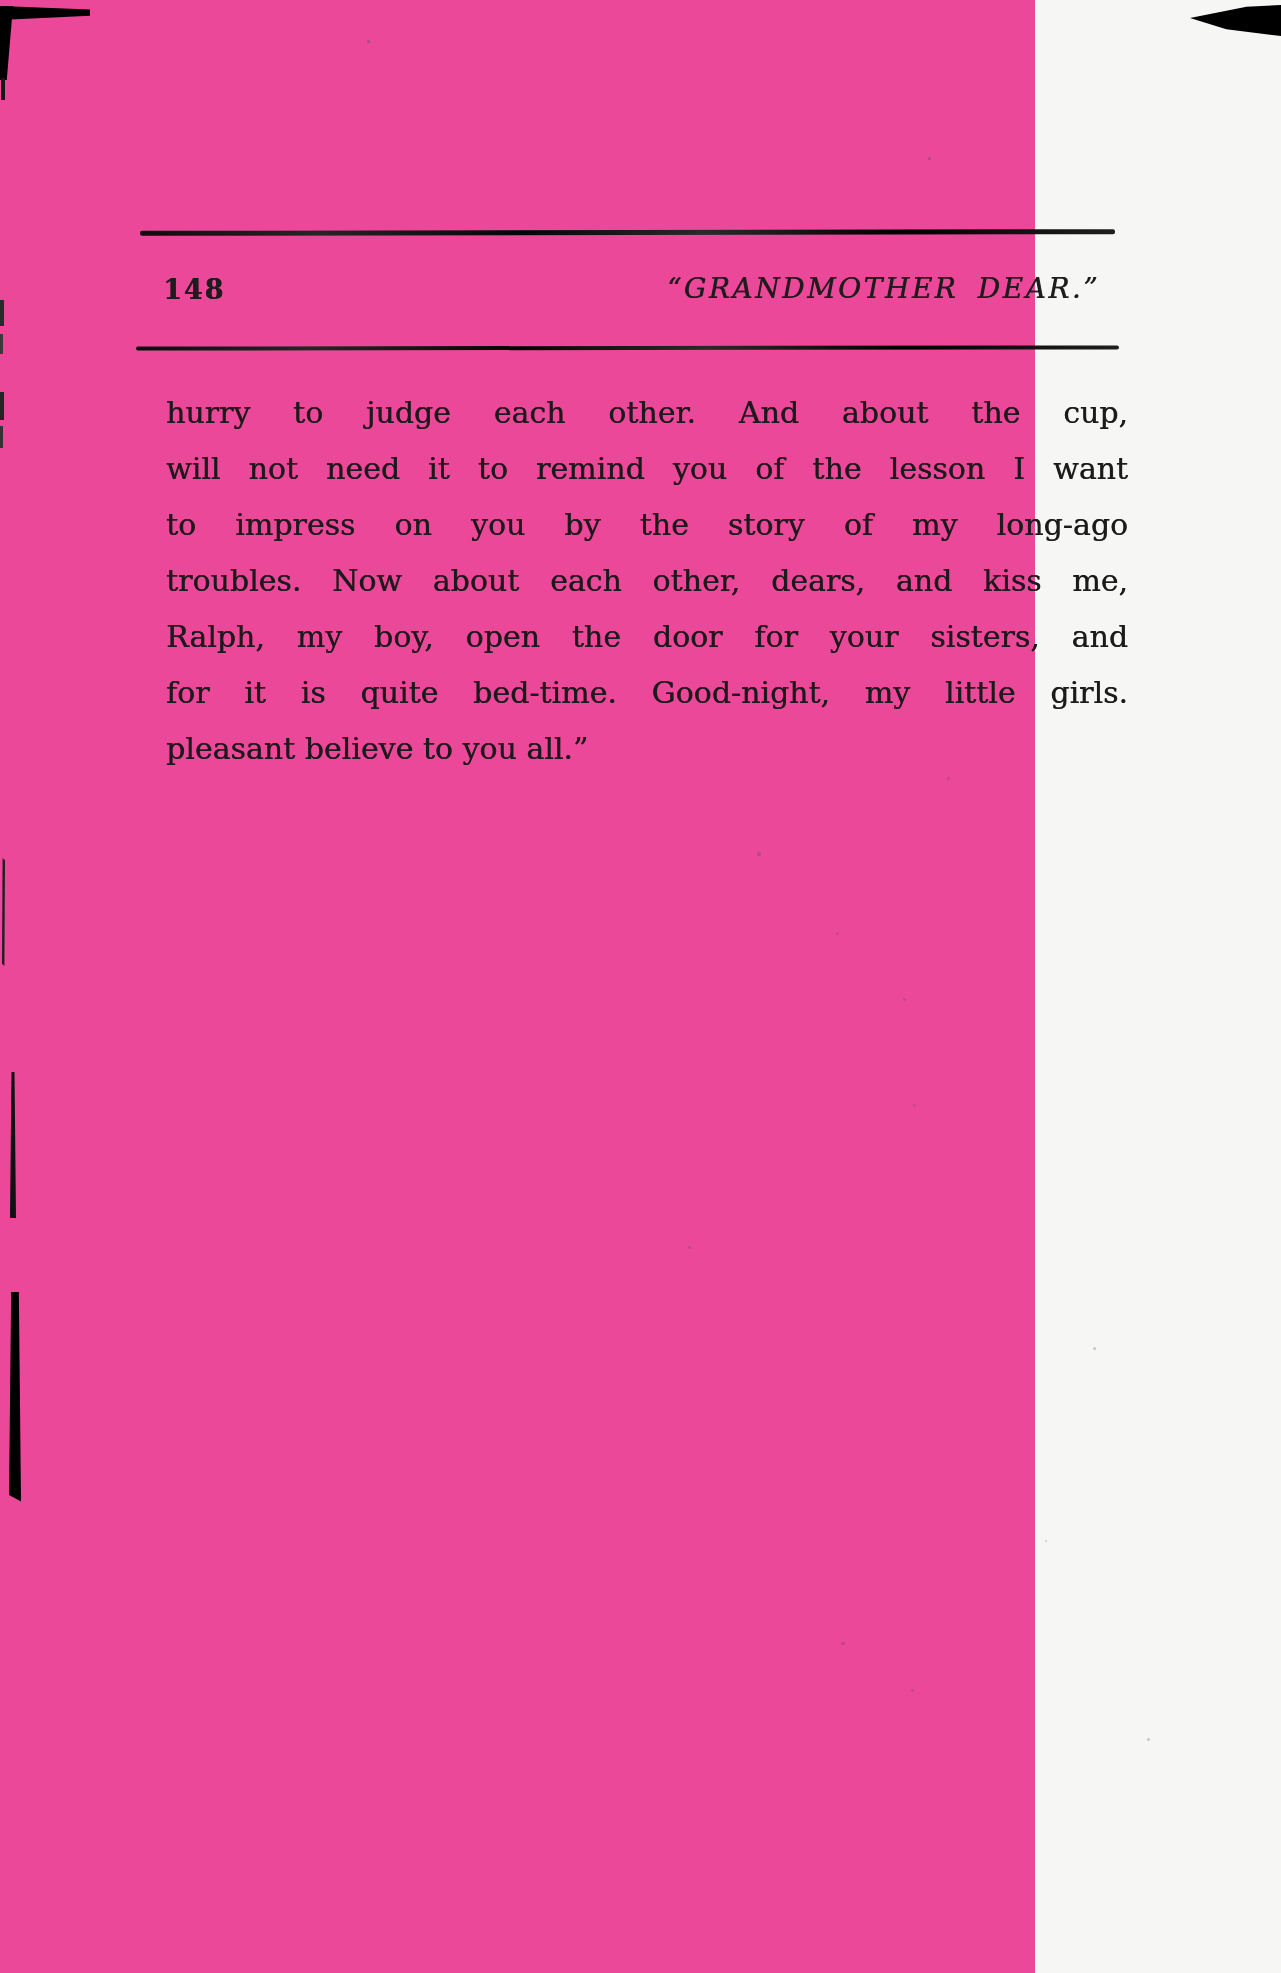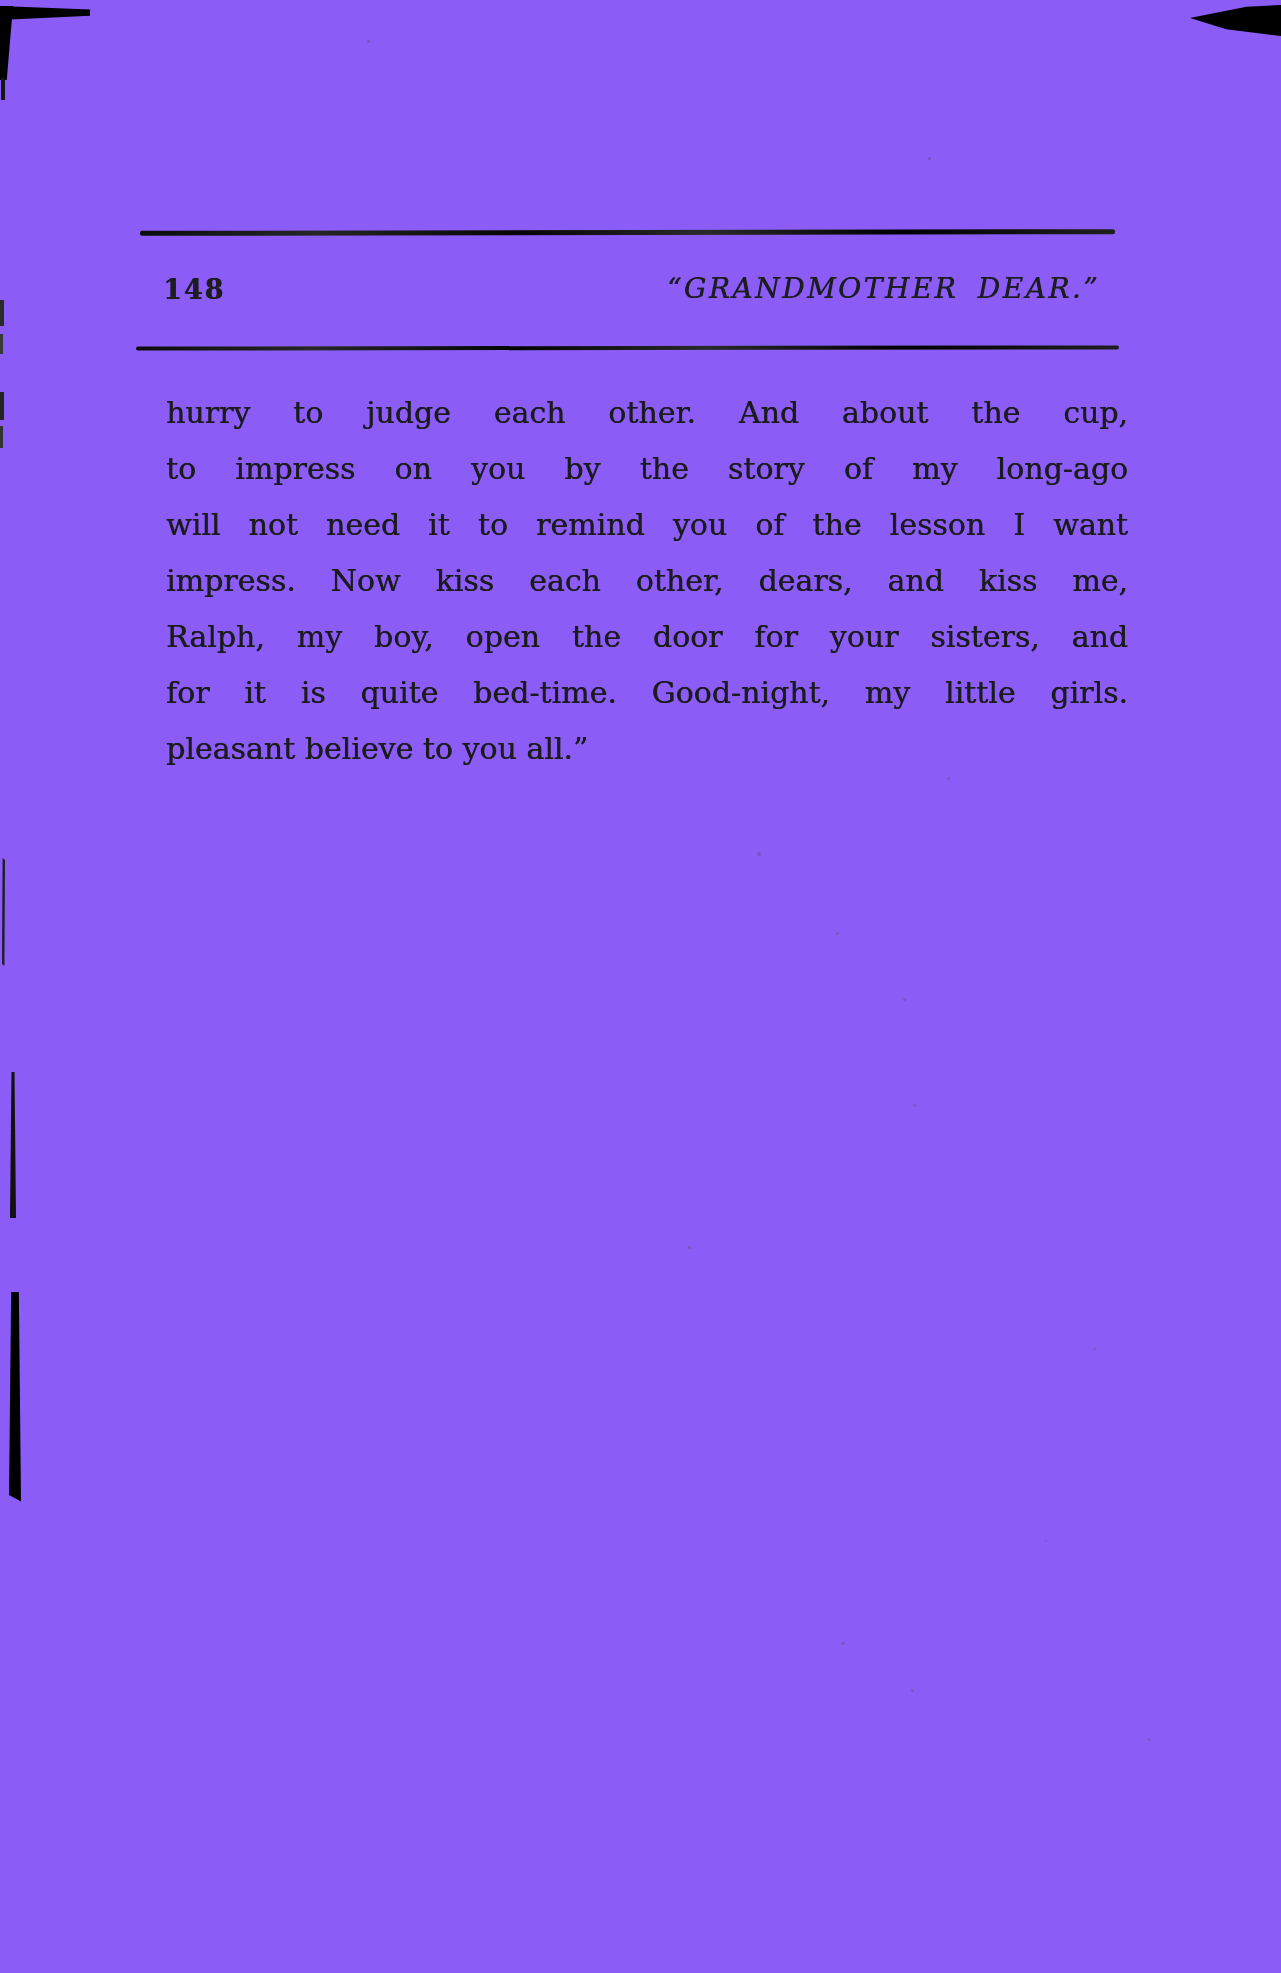--- a/index.html
+++ b/index.html
@@ -5,22 +5,22 @@
   html, body { margin: 0; padding: 0; }
   body {
     width: 1281px; height: 1973px;
     background: #f6f6f4;
     font-family: "DejaVu Serif", serif;
     position: relative;
     overflow: hidden;
   }
   .page {
     position: absolute; left: 0; top: 0;
-    width: 1281px; height: 1973px;
-    background: #8b5cf6;
+    width: 1035px; height: 1973px;
+    background: #ec4899;
     color: #1d1d1d;
   }
 
   
   .rule {
     position: absolute;
     background: linear-gradient(90deg, #0c0c0c 0%, #262626 18%, #050505 39%, #2a2a2a 58%, #000 78%, #1f1f1f 100%);
     border-radius: 2px;
   }
   .rule-top    { left: 140px; top: 230px; width: 975px; height: 5px; transform: rotate(-0.10deg); }
@@ -113,23 +113,23 @@
   <div class="rule rule-top"></div>
   <div class="rule rule-bottom"></div>
 
   <div class="header">
     <span class="pagenum">148</span>
     <span class="running-title">“GRANDMOTHER DEAR.”</span>
   </div>
 
   <div class="body-text">
     <div class="tline">hurry to judge each other.  And about the cup,</div>
+    <div class="tline">will not need it to remind you of the lesson I want</div>
     <div class="tline">to impress on you by the story of my long-ago</div>
-    <div class="tline">will not need it to remind you of the lesson I want</div>
-    <div class="tline">impress.  Now kiss each other, dears, and kiss me,</div>
+    <div class="tline">troubles.  Now about each other, dears, and kiss me,</div>
     <div class="tline">Ralph, my boy, open the door for your sisters, and</div>
     <div class="tline">for it is quite bed-time.  Good-night, my little girls.</div>
     <div class="tline last">pleasant believe to you all.”</div>
   </div>
 
   <div class="speck" style="left:367px; top:40px;  width:3px; height:3px; opacity:.5;"></div>
   <div class="speck" style="left:928px; top:157px; width:3px; height:3px; opacity:.45;"></div>
   <div class="speck" style="left:947px; top:777px; width:3px; height:3px; opacity:.35;"></div>
   <div class="speck" style="left:757px; top:852px; width:4px; height:4px; opacity:.4;"></div>
   <div class="speck" style="left:836px; top:932px; width:3px; height:3px; opacity:.3;"></div>

